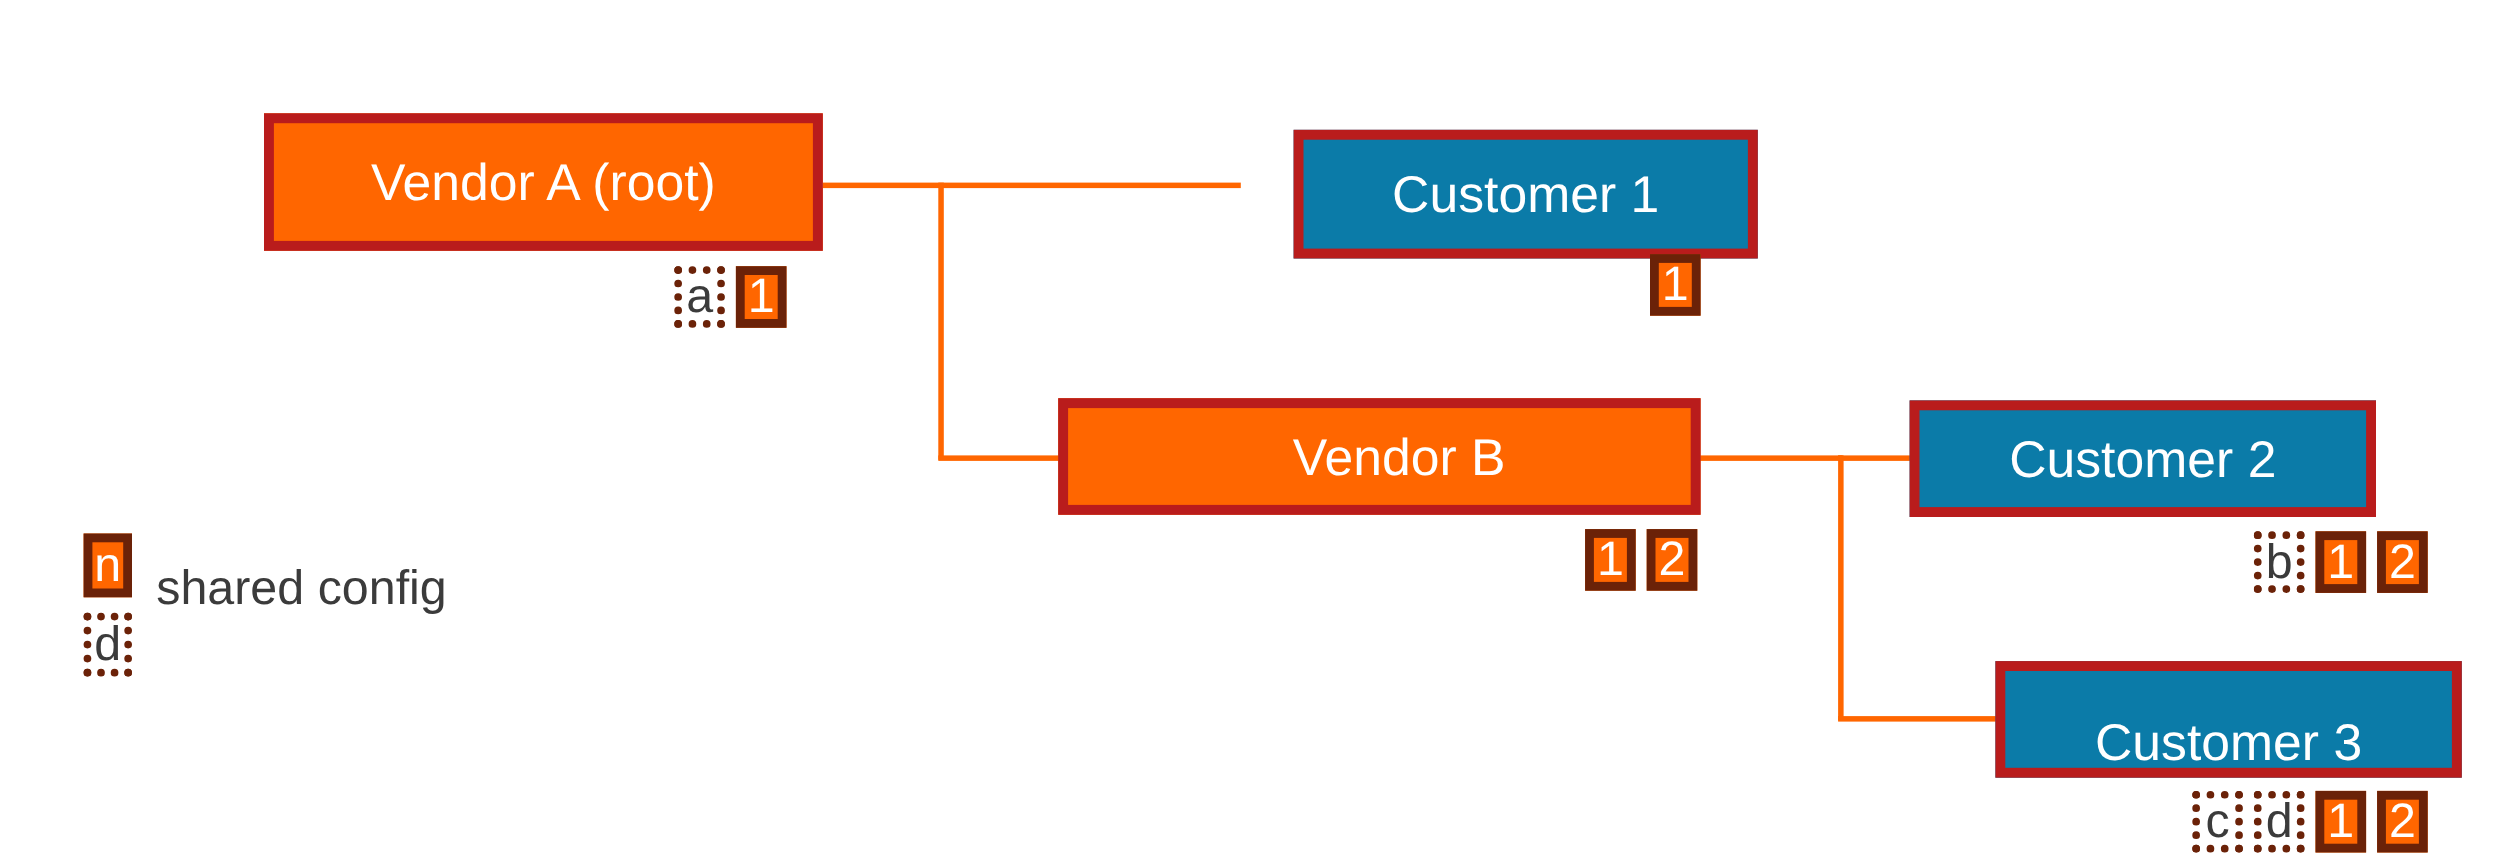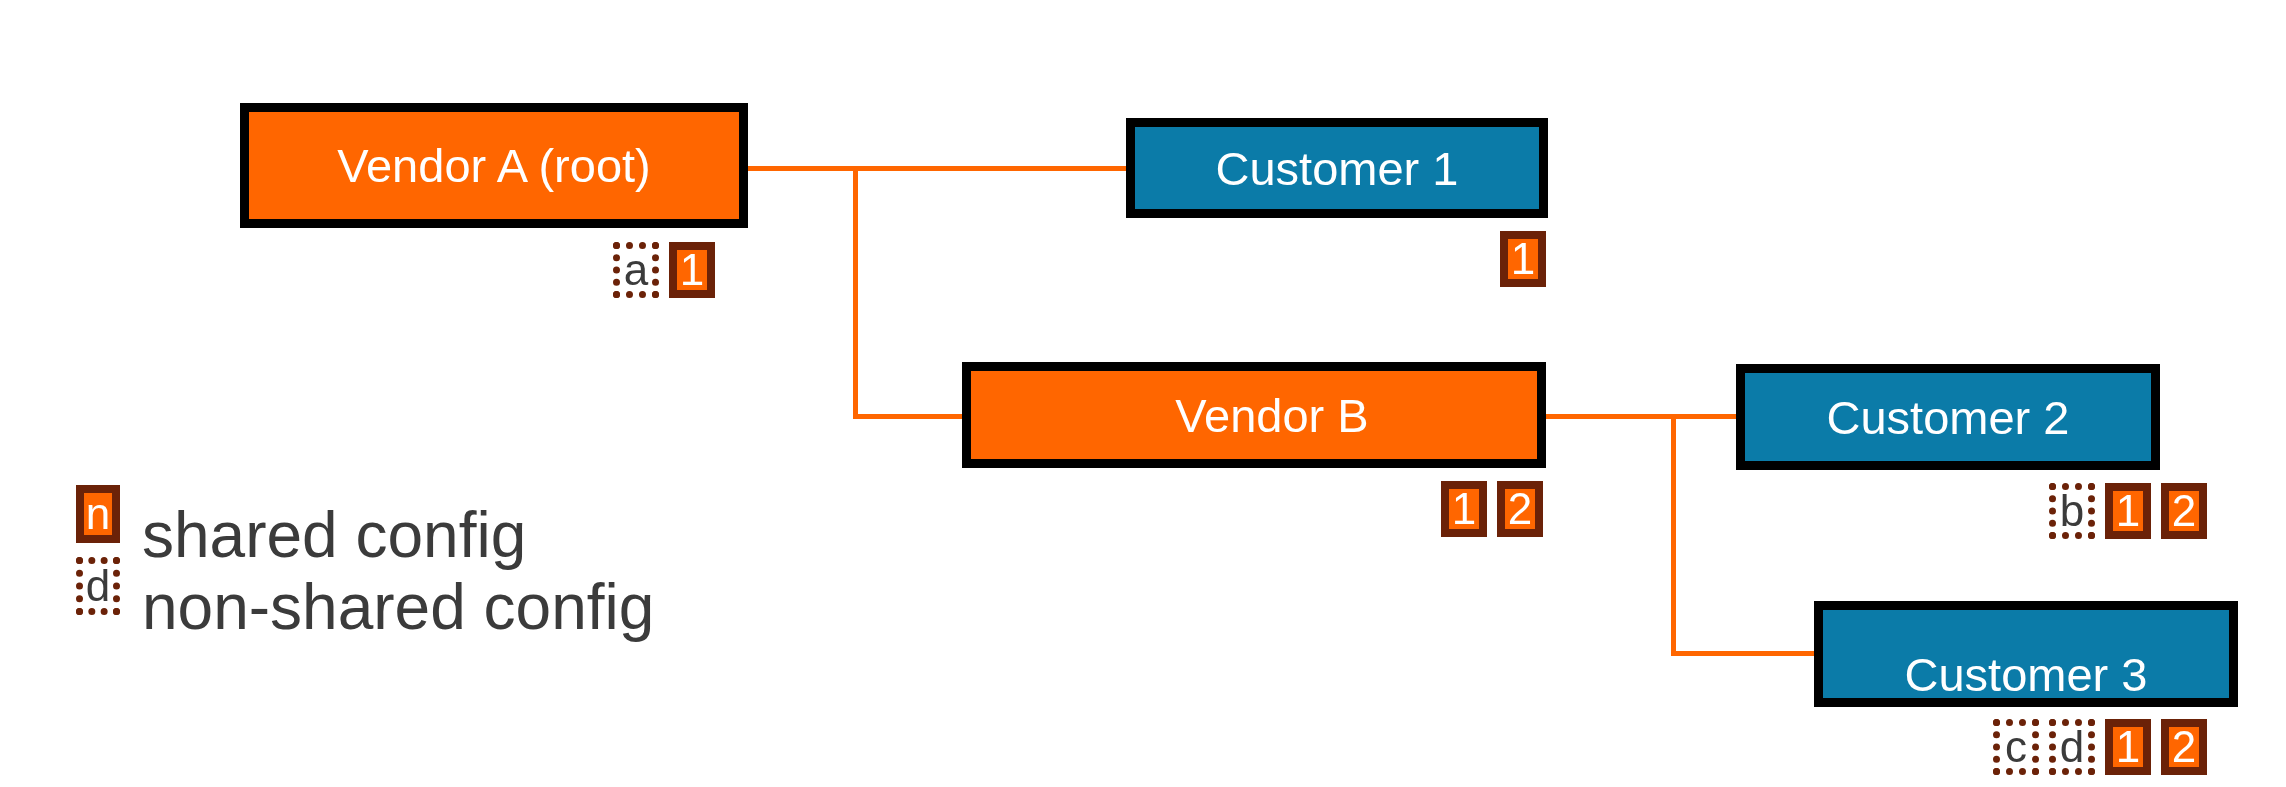--- a/index.html
+++ b/index.html
@@ -15,21 +15,21 @@
     width: 2286px;
     height: 787px;
     background: #ffffff;
     overflow: hidden;
   }
 
   
   .node {
     position: absolute;
     box-sizing: border-box;
-    border: 9px solid #000000;
+    border: 9px solid #b91c1c;
     display: flex;
     align-items: center;
     justify-content: center;
     color: #ffffff;
     font-size: 47px;
     line-height: 1;
     letter-spacing: 0px;
     white-space: nowrap;
     z-index: 3;
   }
@@ -82,21 +82,21 @@
     top: 478px;
     z-index: 5;
   }
   .legend-row {
     display: flex;
     align-items: center;
     gap: 22px;
     height: 72px;
   }
   .legend-label {
-    font-size: 64px;
+    font-size: 44px;
     color: #3b3b3b;
     line-height: 1;
     white-space: nowrap;
     margin-top: 42px;
   }
   .legend-badge {
     box-sizing: border-box;
     width: 44px;
     height: 58px;
     display: flex;
@@ -136,21 +136,21 @@
   <div class="link h" style="left:1671px; top:651px; width:146px;"></div>
 
   <div class="node vendor" style="left:240px; top:103px; width:508px; height:125px;">
     <span>Vendor A (root)</span>
   </div>
   <div class="badge-row" style="left:613px; top:242px;">
     <div class="badge nonshared">a</div>
     <div class="badge shared">1</div>
   </div>
 
-  <div class="node customer" style="left:1126px; top:118px; width:422px; height:100px;">
+  <div class="node customer" style="left:1176px; top:118px; width:422px; height:117px;">
     <span>Customer 1</span>
   </div>
   <div class="badge-row" style="left:1500px; top:231px;">
     <div class="badge shared">1</div>
   </div>
 
   <div class="node vendor" style="left:962px; top:362px; width:584px; height:106px;padding-left:36px;">
     <span>Vendor B</span>
   </div>
   <div class="badge-row" style="left:1441px; top:481px;">
@@ -177,17 +177,16 @@
     <div class="badge shared">2</div>
   </div>
 
   <div id="legend">
     <div class="legend-row">
       <div class="legend-badge shared">n</div>
       <div class="legend-label">shared config</div>
     </div>
     <div class="legend-row">
       <div class="legend-badge nonshared">d</div>
-      <div class="legend-label">non-shared config</div>
     </div>
   </div>
 
 </div>
 
 </body></html>

